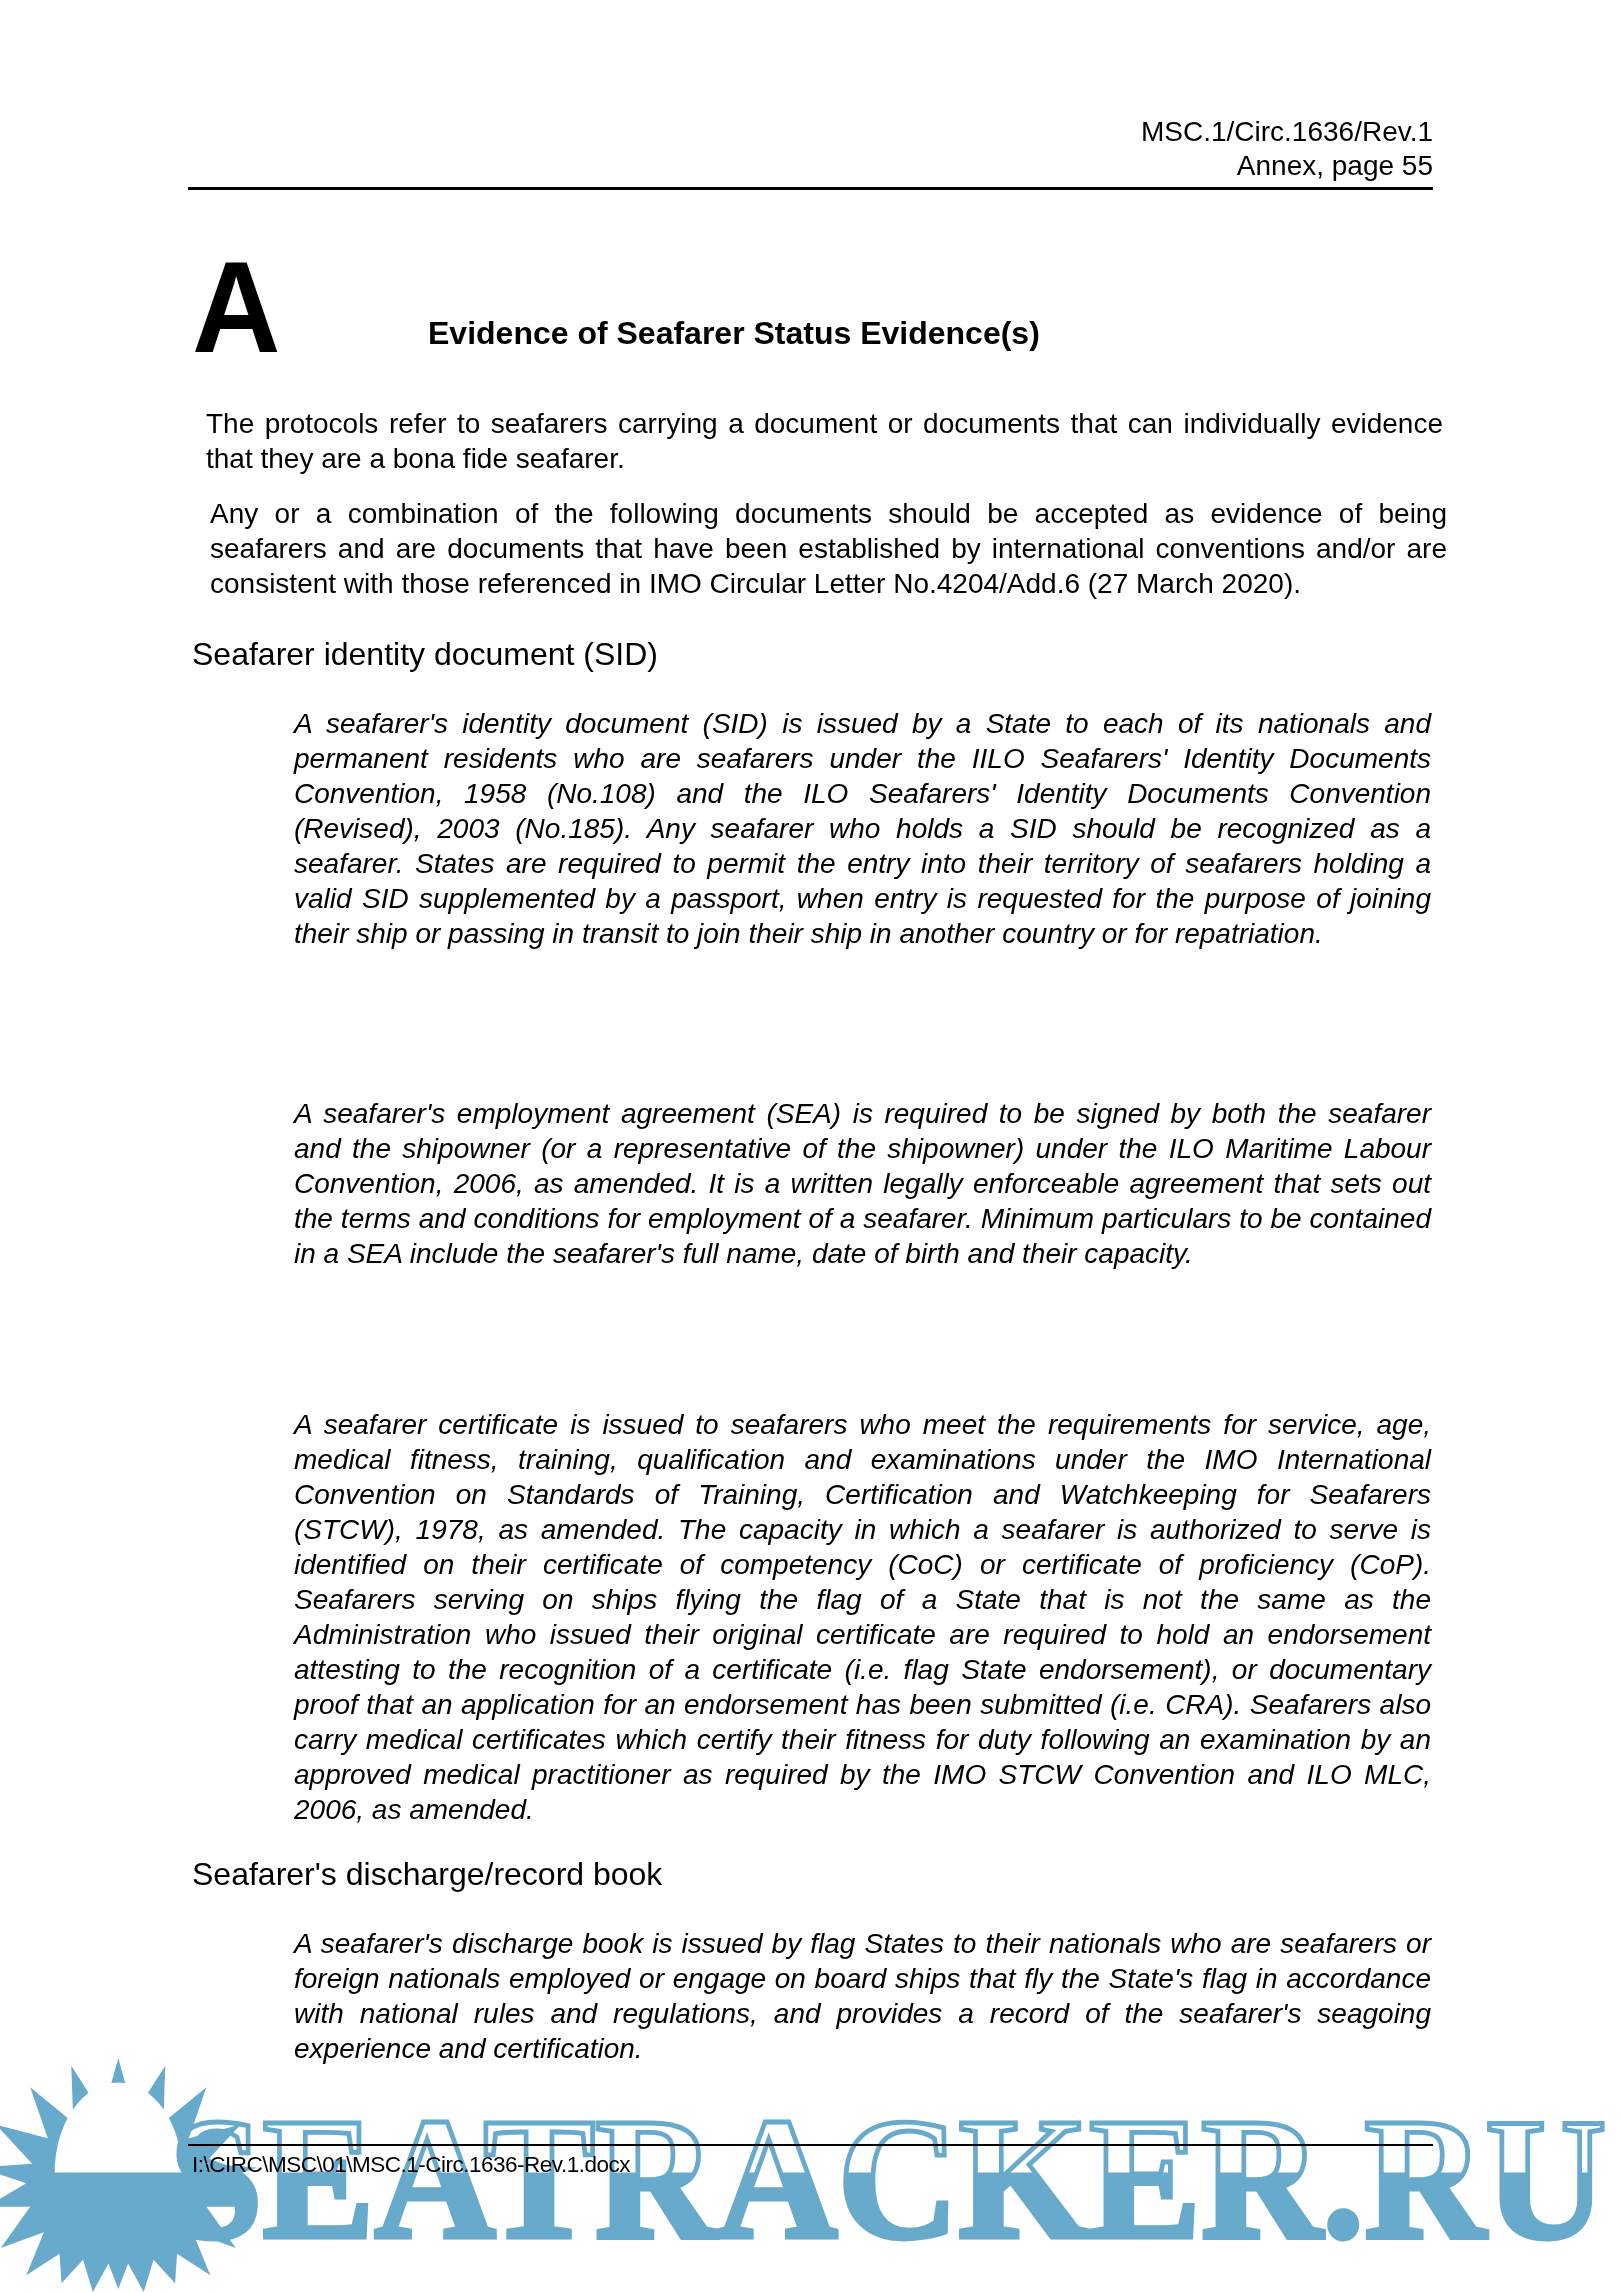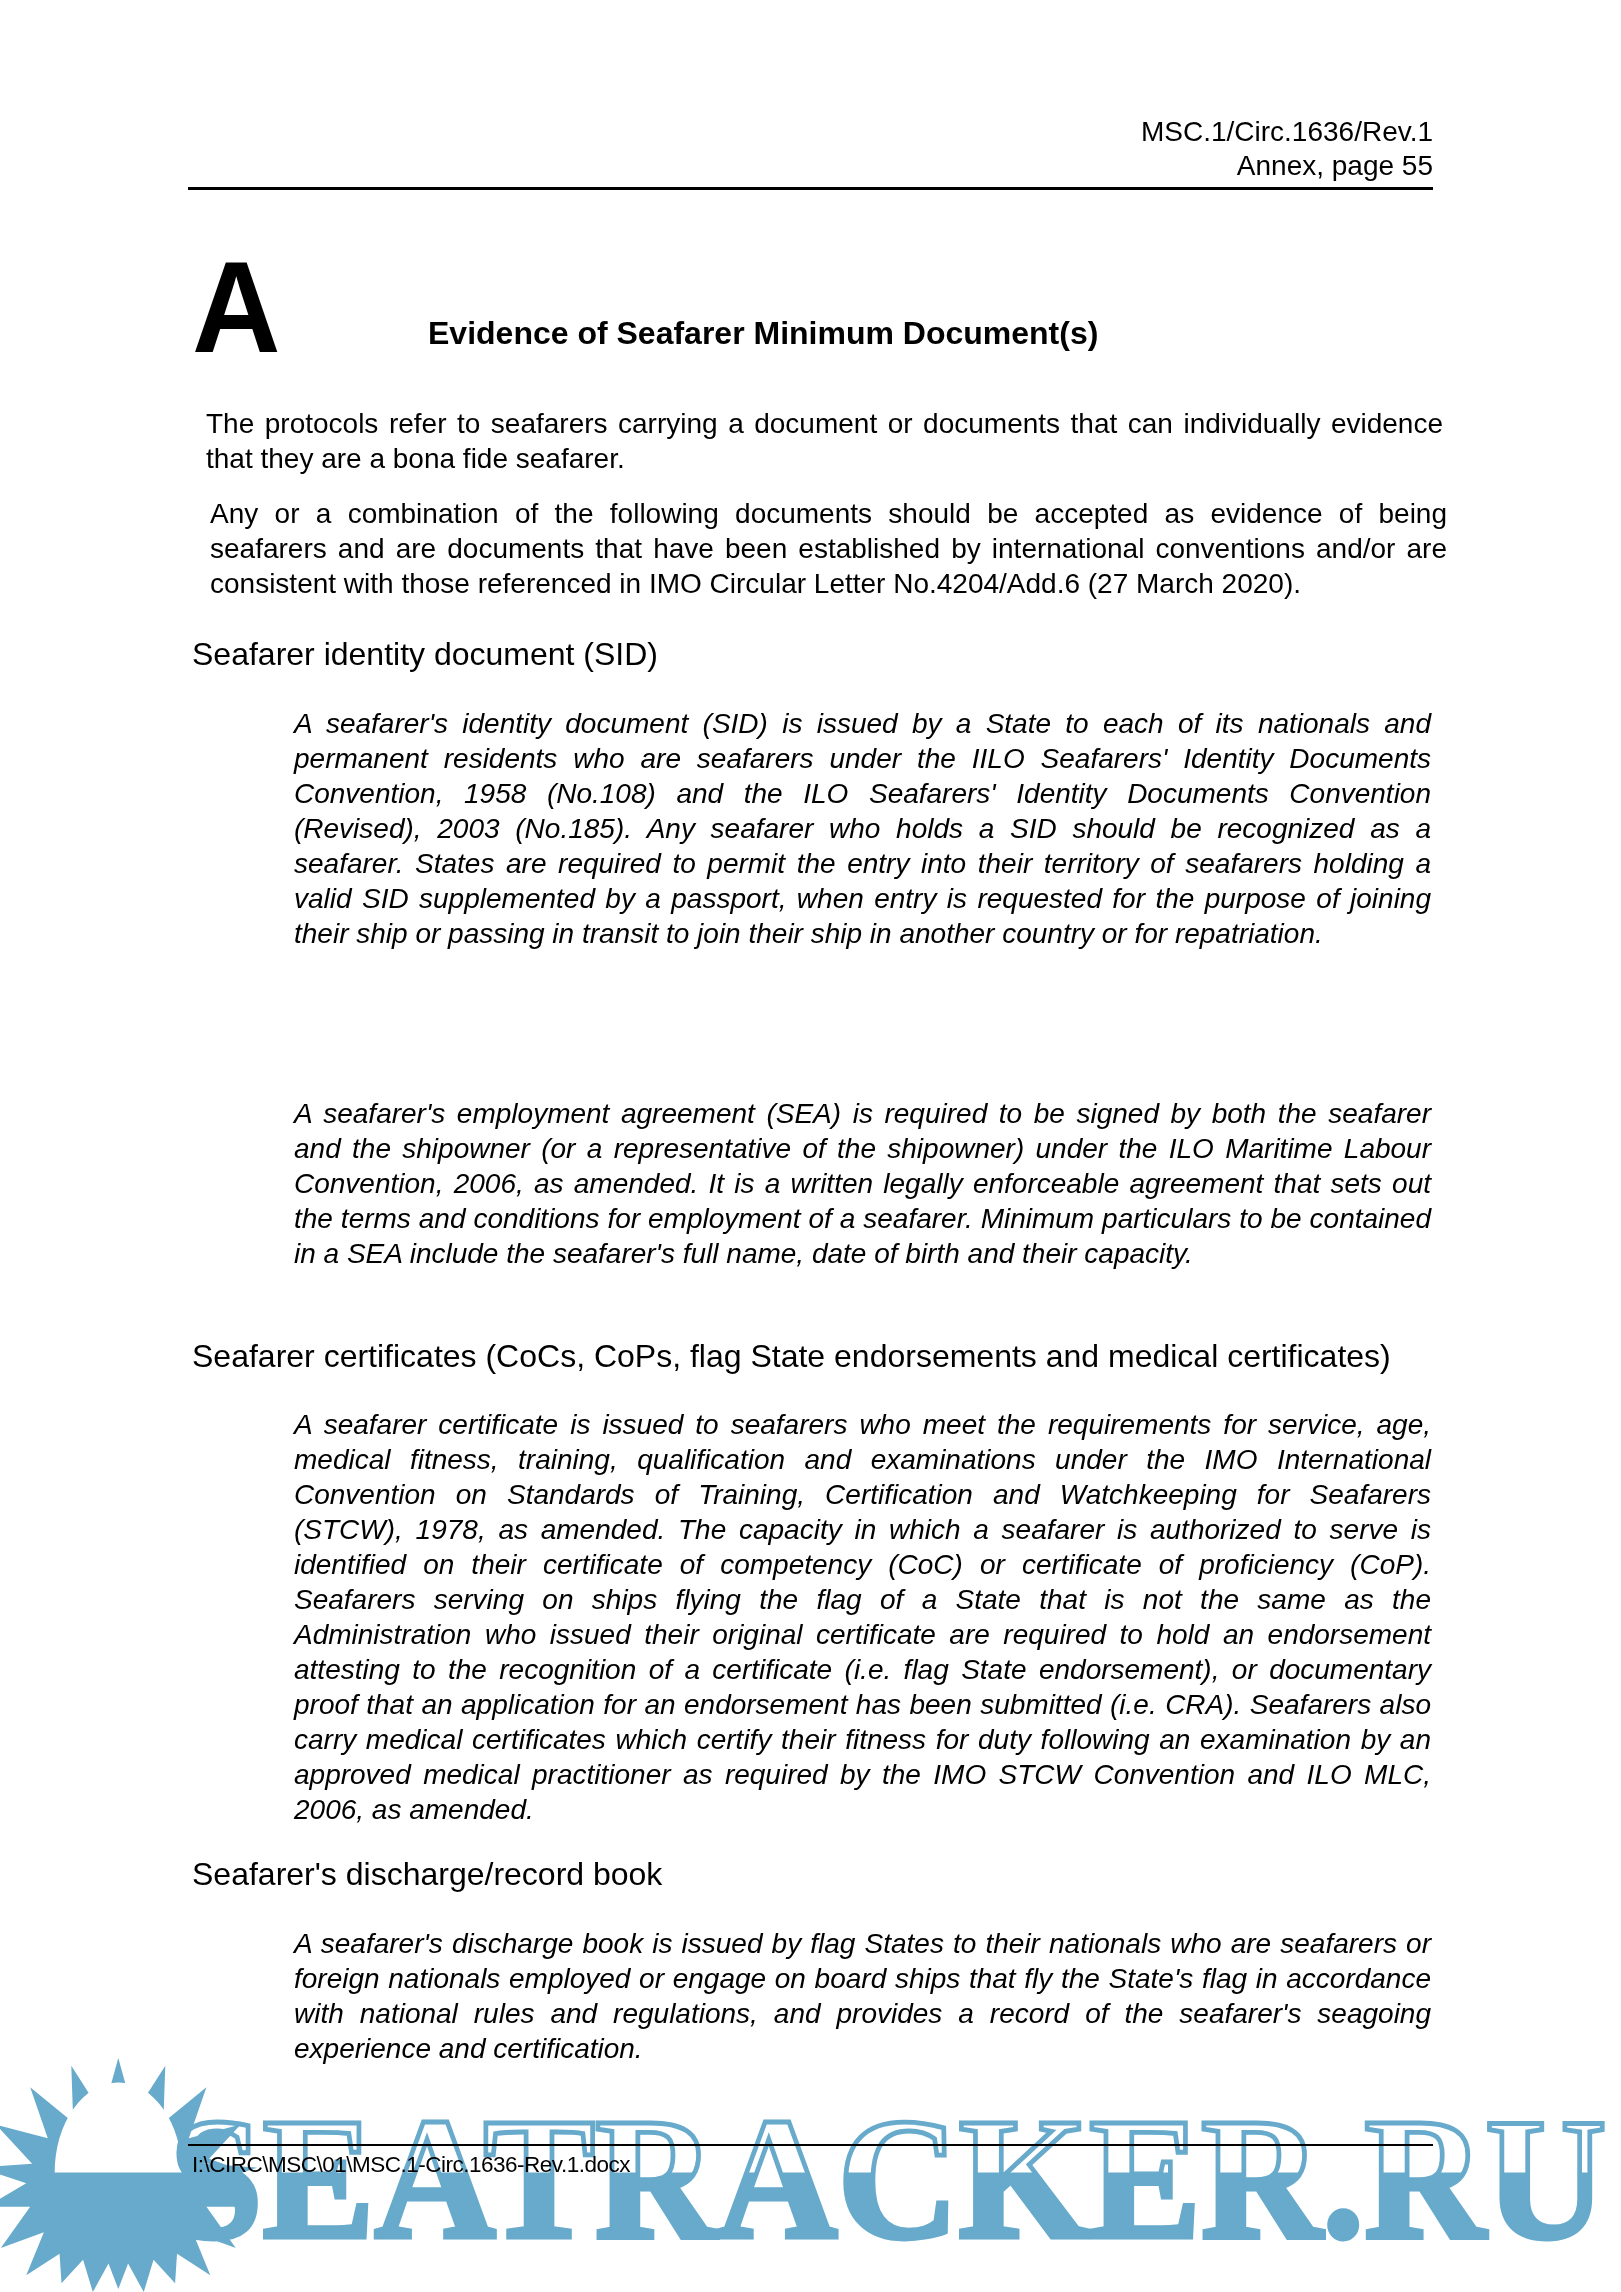--- a/index.html
+++ b/index.html
@@ -31,31 +31,30 @@
 
 <div class="page">
 
   <div class="hdr">
     <div>MSC.1/Circ.1636/Rev.1</div>
     <div>Annex, page 55</div>
   </div>
   <div class="hdr-rule"></div>
 
   <div class="big-letter">A</div>
-  <div class="title">Evidence of Seafarer Minimum Document(s)</div>
+  <div class="title">Evidence of Seafarer Status Evidence(s)</div>
 
   <p class="body" style="top:394px;margin:12px;">The protocols refer to seafarers carrying a document or documents that can individually evidence that they are a bona fide seafarer.</p>
   <p class="body" style="top:480px;margin:16px;">Any or a combination of the following documents should be accepted as evidence of being seafarers and are documents that have been established by international conventions and/or are consistent with those referenced in IMO Circular Letter No.4204/Add.6 (27 March 2020).</p>
 
   <div class="sub" style="top:637px;">Seafarer identity document (SID)</div>
   <p class="ital" style="top:706px;margin:0;">A seafarer's identity document (SID) is issued by a State to each of its nationals and permanent residents who are seafarers under the IILO Seafarers' Identity Documents Convention, 1958 (No.108) and the ILO Seafarers' Identity Documents Convention (Revised), 2003 (No.185). Any seafarer who holds a SID should be recognized as a seafarer. States are required to permit the entry into their territory of seafarers holding a valid SID supplemented by a passport, when entry is requested for the purpose of joining their ship or passing in transit to join their ship in another country or for repatriation.</p>
 
   <p class="ital" style="top:1096px;margin:0;">A seafarer's employment agreement (SEA) is required to be signed by both the seafarer and the shipowner (or a representative of the shipowner) under the ILO Maritime Labour Convention, 2006, as amended. It is a written legally enforceable agreement that sets out the terms and conditions for employment of a seafarer. Minimum particulars to be contained in a SEA include the seafarer's full name, date of birth and their capacity.</p>
 
-  <div class="sub" style="top:1339px;">Seafarer certificates (CoCs, CoPs, flag State endorsements and medical certificates)</div>
   <p class="ital" style="top:1407px;margin:0;">A seafarer certificate is issued to seafarers who meet the requirements for service, age, medical fitness, training, qualification and examinations under the IMO International Convention on Standards of Training, Certification and Watchkeeping for Seafarers (STCW), 1978, as amended. The capacity in which a seafarer is authorized to serve is identified on their certificate of competency (CoC) or certificate of proficiency (CoP). Seafarers serving on ships flying the flag of a State that is not the same as the Administration who issued their original certificate are required to hold an endorsement attesting to the recognition of a certificate (i.e. flag State endorsement), or documentary proof that an application for an endorsement has been submitted (i.e. CRA). Seafarers also carry medical certificates which certify their fitness for duty following an examination by an approved medical practitioner as required by the IMO STCW Convention and ILO MLC, 2006, as amended.</p>
 
   <div class="sub" style="top:1857px;">Seafarer's discharge/record book</div>
   <p class="ital" style="top:1926px;margin:0;">A seafarer's discharge book is issued by flag States to their nationals who are seafarers or foreign nationals employed or engage on board ships that fly the State's flag in accordance with national rules and regulations, and provides a record of the seafarer's seagoing experience and certification.</p>
 
   <div class="ftr-rule"></div>
   <div class="ftr">I:\CIRC\MSC\01\MSC.1-Circ.1636-Rev.1.docx</div>
 
   <svg class="watermark" viewBox="0 0 1654 239" xmlns="http://www.w3.org/2000/svg">
     <defs>

